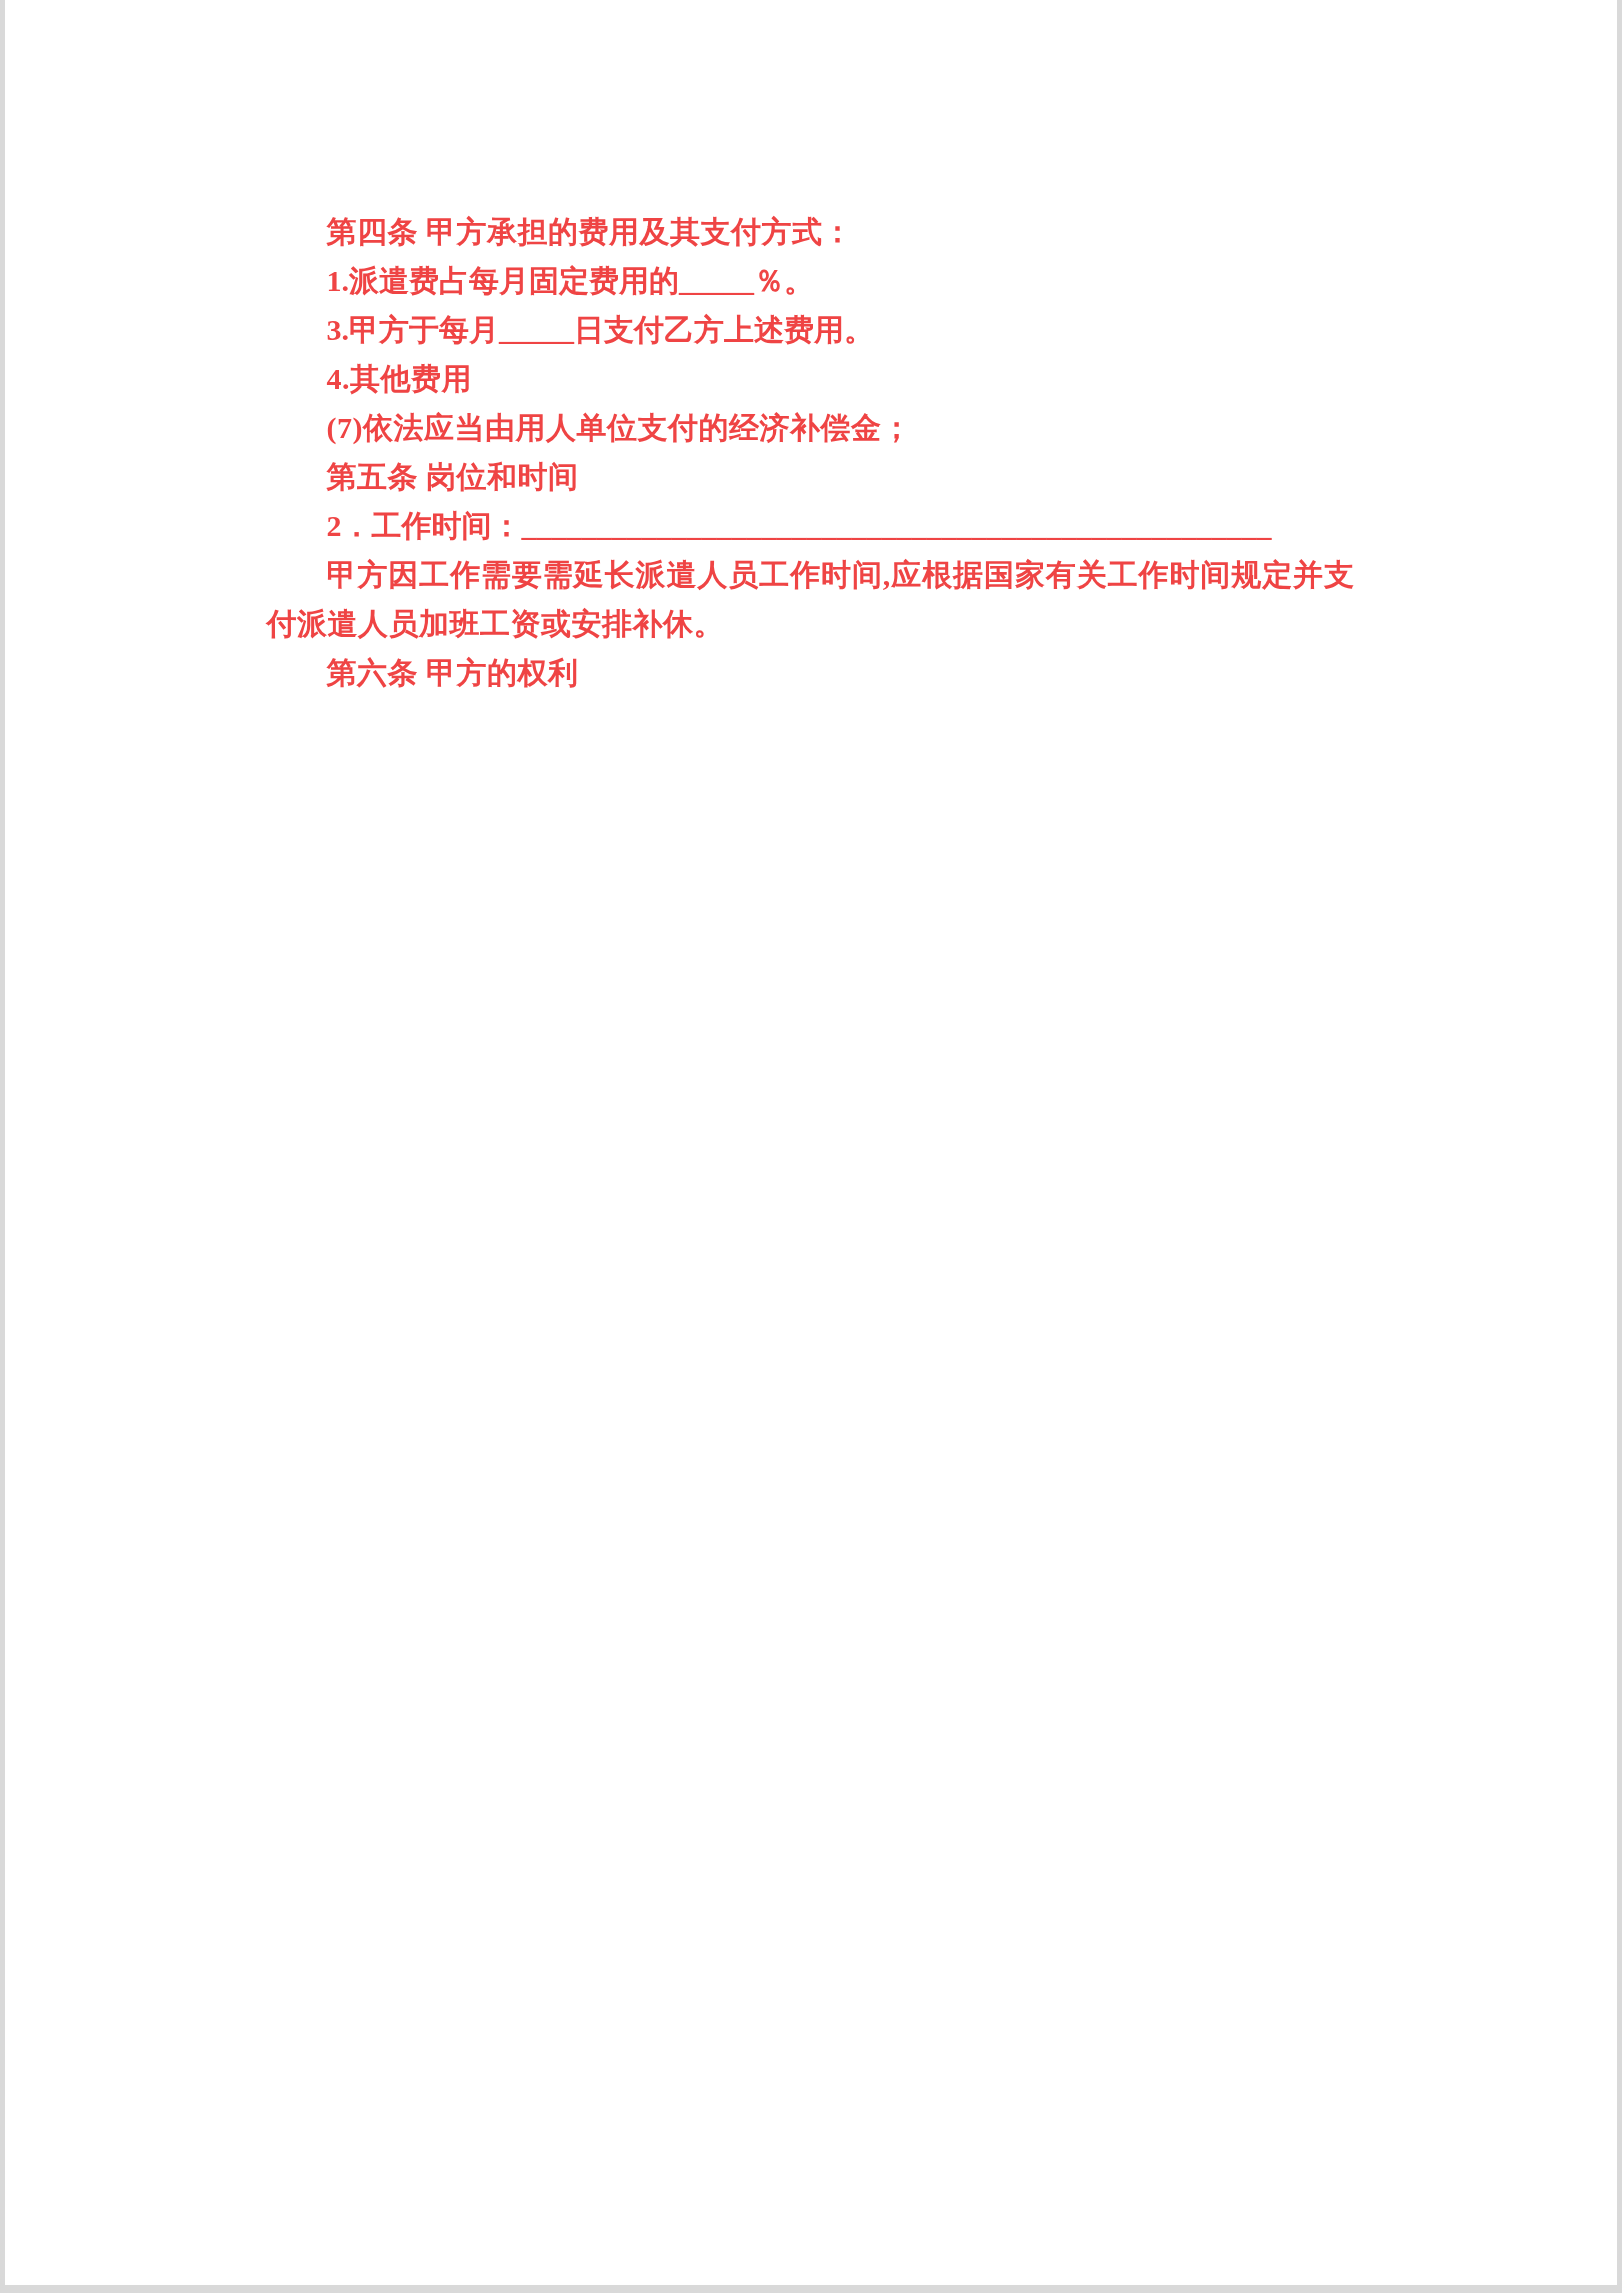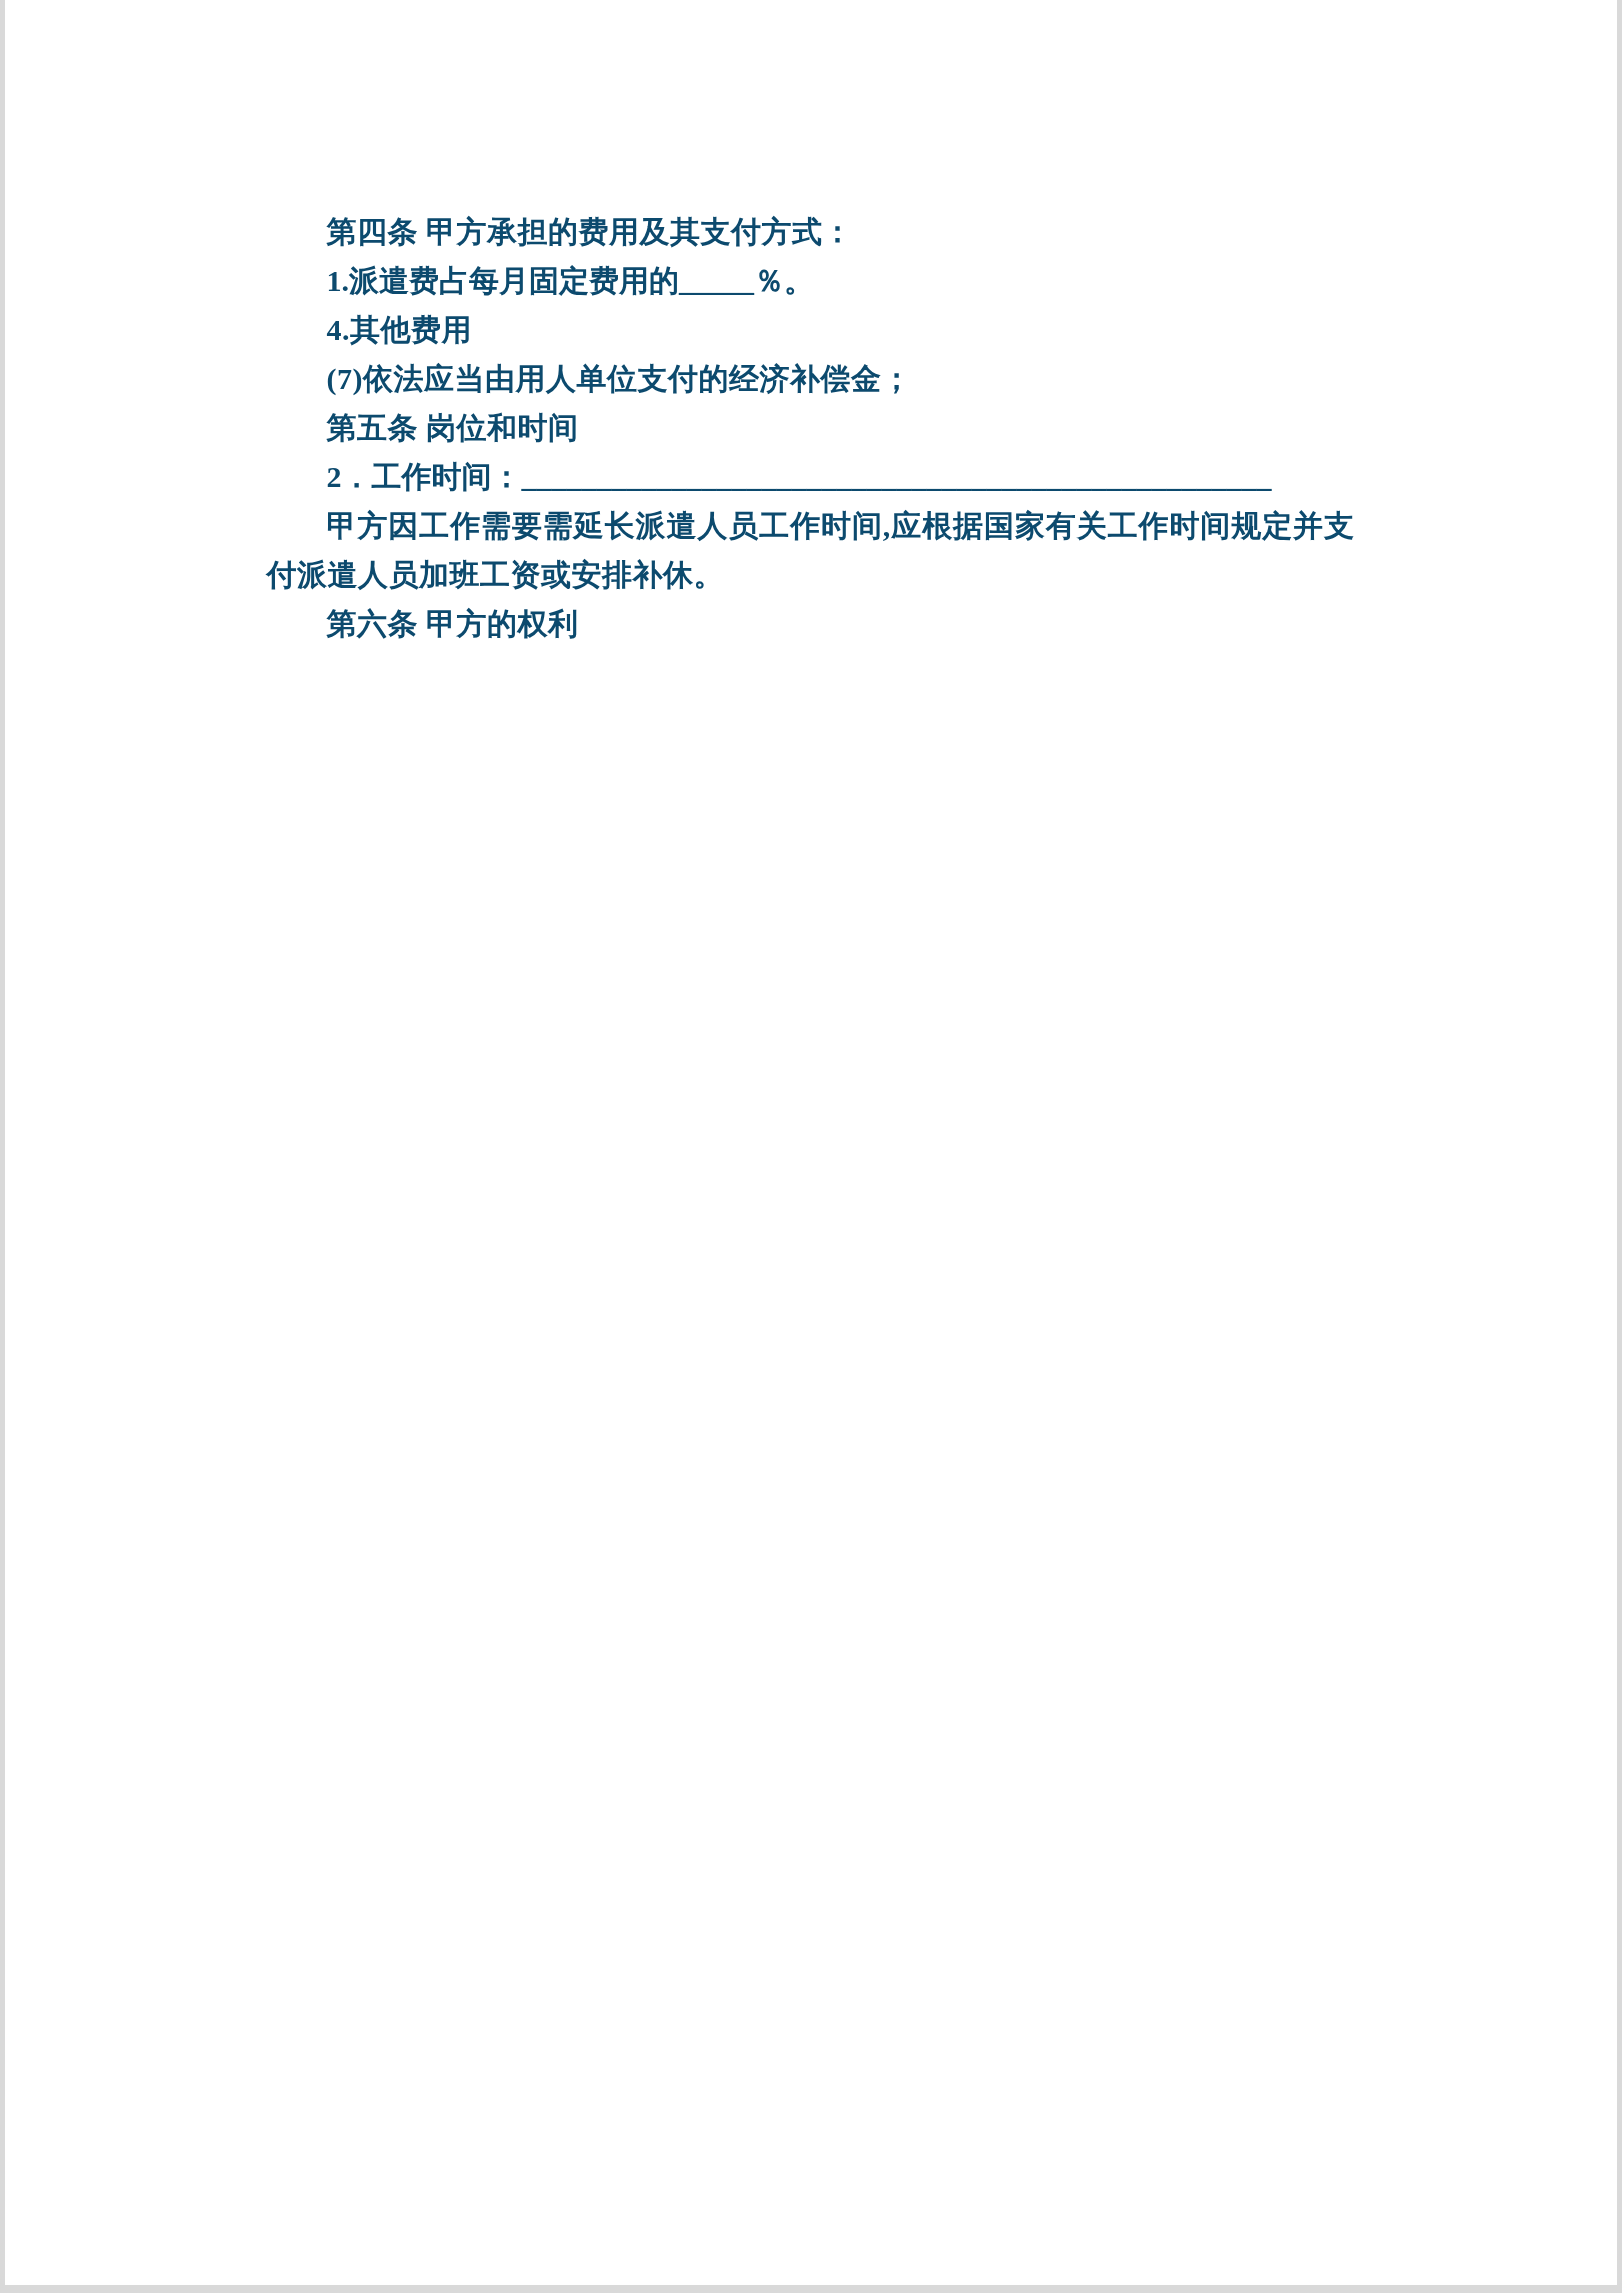--- a/index.html
+++ b/index.html
@@ -23,21 +23,21 @@
     width: 1612px;
     height: 2285px;
     background: #ffffff;
     box-sizing: border-box;
     padding: 207px 262px 109px 262px;
     color: #3c3c3c;
   }
   .doc {
     font-size: 30px;
     line-height: 49px;
-    color: #0c4a6e;
+    color: #ef4444;
     letter-spacing: 0.5px;
   }
   .doc p, .doc h3 {
     margin: 0;
     padding: 0;
     text-indent: 2em;
     font-weight: bold;
     text-align: justify;
   }
   .doc h3 {
@@ -57,20 +57,21 @@
 
 <div class="viewport">
   <div class="page">
     <div class="doc">
 
       <h3 class="mb-xxl">第四条  甲方承担的费用及其支付方式：</h3>
 
       <p class="mb-xl blankline">1.派遣费占每月固定费用的_____％。</p>
 
 
+      <p class="mb-xl blankline">3.甲方于每月_____日支付乙方上述费用。</p>
 
       <p class="mb-sm">4.其他费用</p>
 
       <p class="mb-sm">(7)依法应当由用人单位支付的经济补偿金；</p>
 
 
 
       <h3 class="mb-lg">第五条  岗位和时间</h3>
 
 

